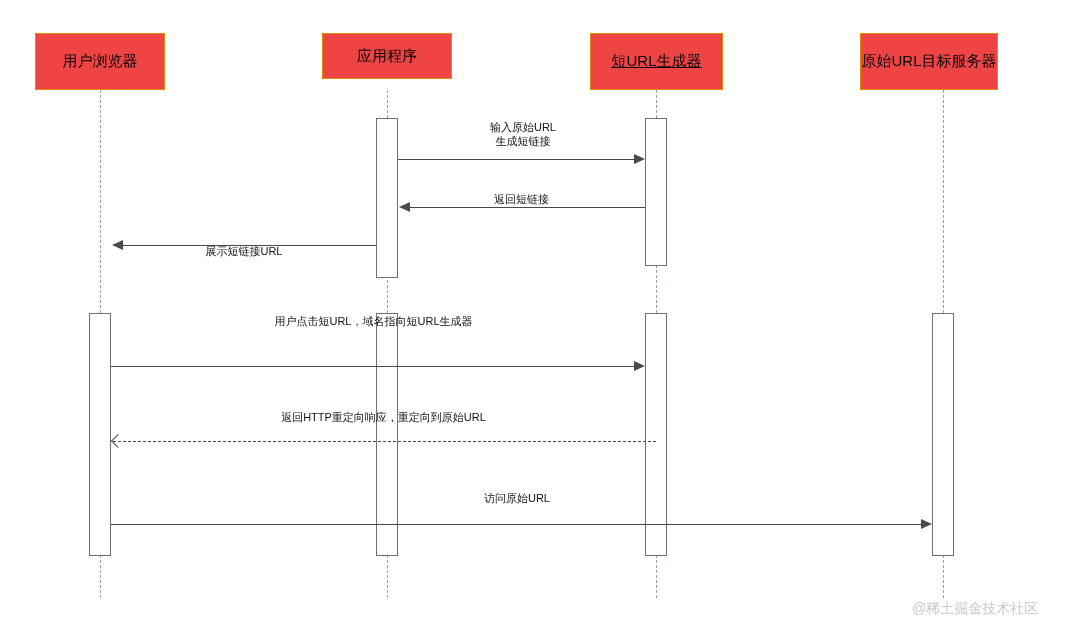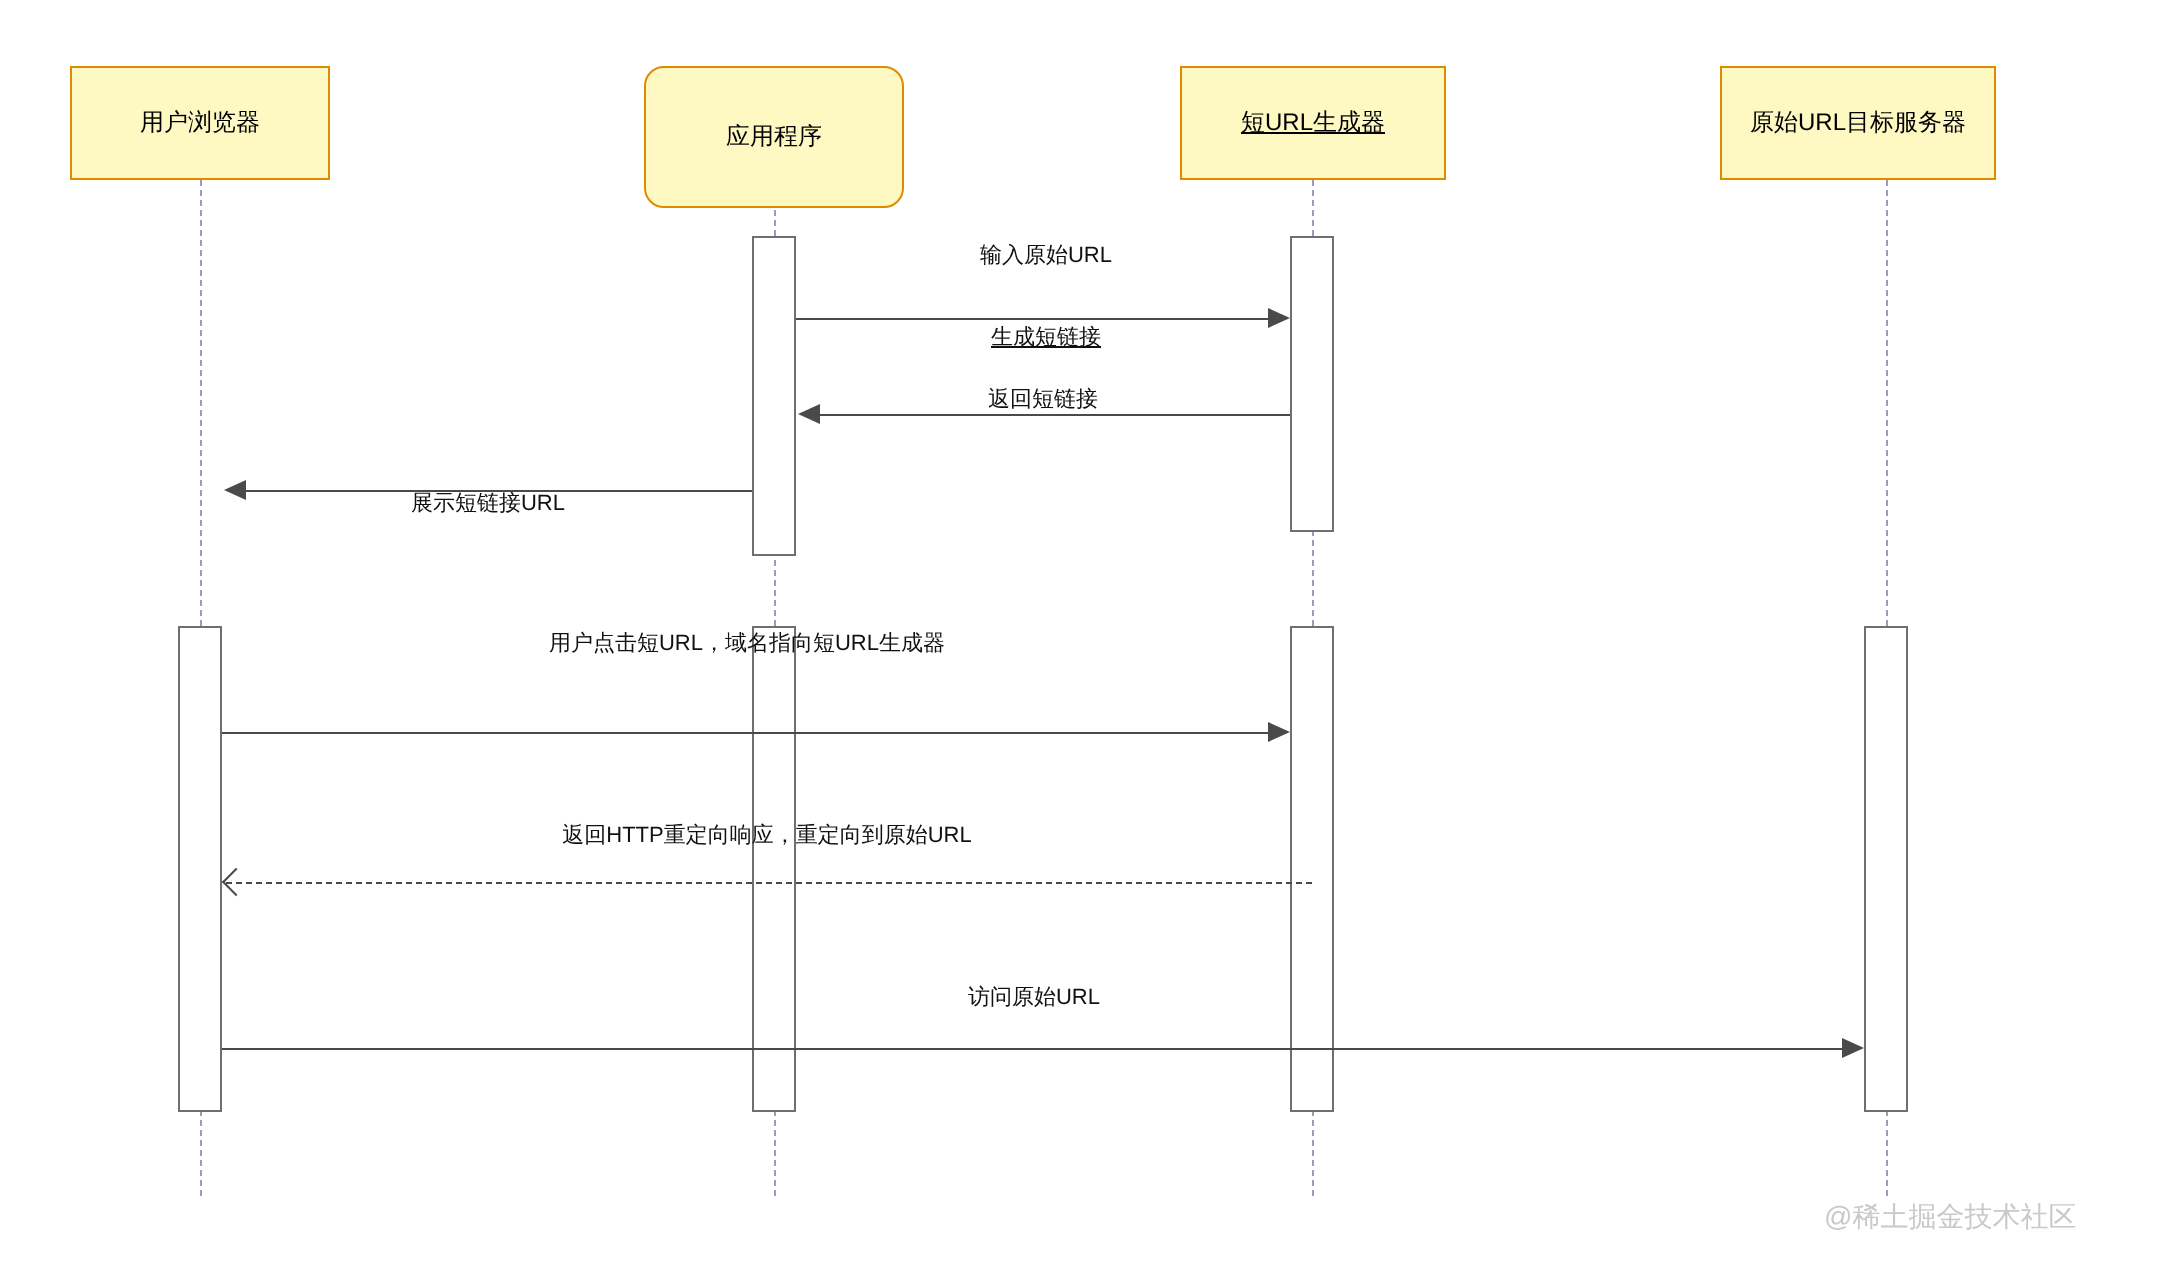--- a/index.html
+++ b/index.html
@@ -13,24 +13,24 @@
   #canvas {
     position: relative;
     width: 1080px;
     height: 631px;
     background: #ffffff;
     overflow: hidden;
   }
   .actor-box {
     position: absolute;
     box-sizing: border-box;
-    background: #fef9c3;
+    background: #ef4444;
     border: 1px solid #E08A00;
     color: #000000;
-    font-size: 12px;
+    font-size: 15px;
     display: flex;
     align-items: center;
     justify-content: center;
     white-space: nowrap;
   }
   .lifeline {
     position: absolute;
     width: 0;
     border-left: 1px dashed #9B9BBF;
   }
@@ -92,39 +92,39 @@
 <div id="canvas">
 
   <div class="lifeline" style="left:100px; top:90px; height:508px;"></div>
   <div class="lifeline" style="left:387px; top:90px; height:508px;"></div>
   <div class="lifeline" style="left:656px; top:90px; height:508px;"></div>
   <div class="lifeline" style="left:943px; top:90px; height:508px;"></div>
 
   <div class="actor-box" style="left:35px; top:33px; width:130px; height:57px;">
     <span>用户浏览器</span>
   </div>
-  <div class="actor-box" style="left:322px; top:33px; width:130px; height:71px;border-radius:10px;">
+  <div class="actor-box" style="left:322px; top:33px; width:130px; height:46px;">
     <span>应用程序</span>
   </div>
   <div class="actor-box" style="left:590px; top:33px; width:133px; height:57px;text-decoration:underline;">
     <span>短URL生成器</span>
   </div>
   <div class="actor-box" style="left:860px; top:33px; width:138px; height:57px;">
     <span>原始URL目标服务器</span>
   </div>
 
   <div class="activation" style="left:376px; top:118px; width:22px; height:160px;"></div>
   <div class="activation" style="left:645px; top:118px; width:22px; height:148px;"></div>
   <div class="activation" style="left:89px; top:313px; width:22px; height:243px;"></div>
   <div class="activation" style="left:376px; top:313px; width:22px; height:243px;"></div>
   <div class="activation" style="left:645px; top:313px; width:22px; height:243px;"></div>
   <div class="activation" style="left:932px; top:313px; width:22px; height:243px;"></div>
 
   <div class="msg-label" style="left:398px; top:120px; width:250px;">输入原始URL</div>
-  <div class="msg-label" style="left:398px; top:161px; width:250px;text-decoration:underline;">生成短链接</div>
+  <div class="msg-label" style="left:398px; top:134px; width:250px;">生成短链接</div>
   <div class="arrow-line" style="left:398px; top:159px; width:238px;"></div>
   <div class="arrow-head right" style="left:634px; top:154px;"></div>
 
   <div class="msg-label" style="left:398px; top:192px; width:247px;">返回短链接</div>
   <div class="arrow-line" style="left:409px; top:207px; width:236px;"></div>
   <div class="arrow-head left" style="left:399px; top:202px;"></div>
 
   <div class="msg-label" style="left:112px; top:198px; width:264px;margin-top:46px;">展示短链接URL</div>
   <div class="arrow-line" style="left:122px; top:245px; width:254px;"></div>
   <div class="arrow-head left" style="left:112px; top:240px;"></div>

